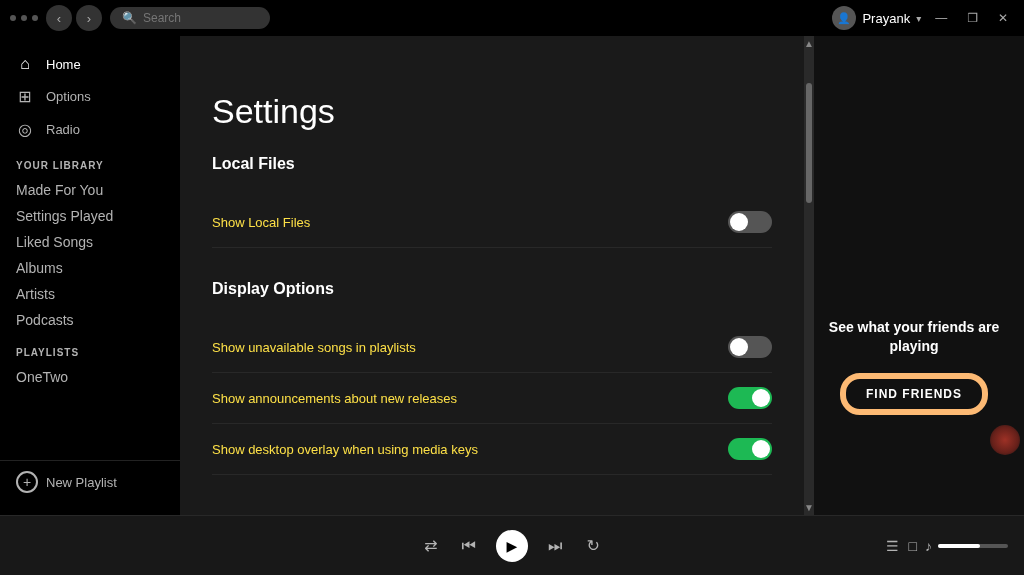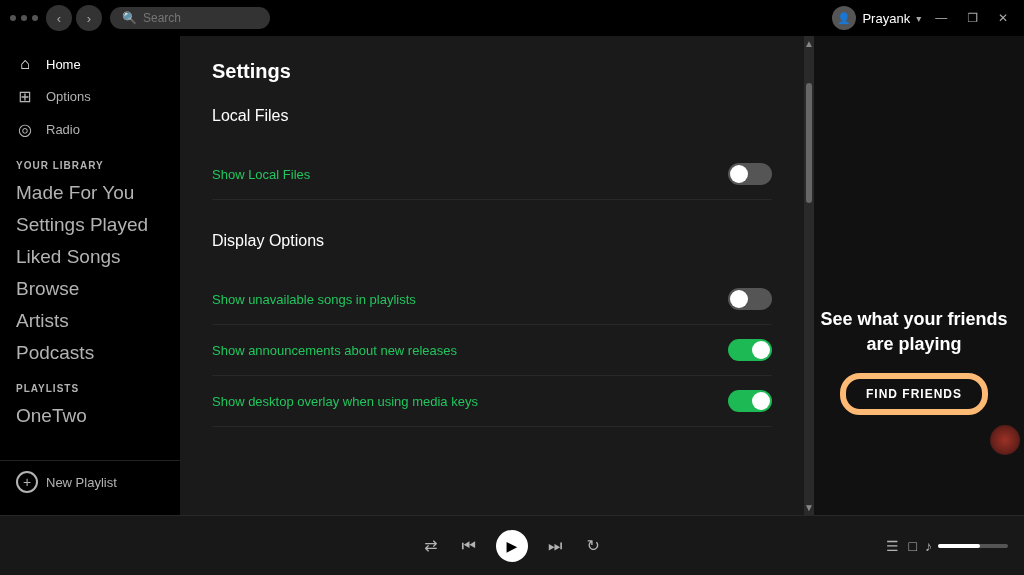--- a/index.html
+++ b/index.html
@@ -100,21 +100,21 @@
       color: #b3b3b3;
       text-transform: uppercase;
       letter-spacing: 1px;
       padding: 14px 16px 6px;
       font-weight: 700;
     }
     .sidebar-library-item {
       display: flex;
       align-items: flex-start;
       padding: 5px 16px;
-      font-size: 19px;
+      font-size: 14px;
       color: #b3b3b3;
       cursor: pointer;
     }
     .sidebar-bottom {
       margin-top: auto;
       padding: 10px 16px;
       border-top: 1px solid #222;
     }
     .new-playlist-btn {
       display: flex;
@@ -149,44 +149,45 @@
       overflow-y: auto;
       padding: 24px 32px;
       scrollbar-width: thin;
       scrollbar-color: #555 transparent;
     }
     .settings-container::-webkit-scrollbar { width: 8px; }
     .settings-container::-webkit-scrollbar-track { background: transparent; }
     .settings-container::-webkit-scrollbar-thumb { background: #555; border-radius: 4px; }
 
     .settings-title {
-      font-size: 20px;
-      font-weight: 700;
+      font-size: 34px;
+      font-weight: 400;
       margin-bottom: 24px;
       color: #fff;
+      margin-top: 32px;
     }
 
     .settings-section-title {
       font-size: 16px;
-      font-weight: 400;
+      font-weight: 700;
       color: #fff;
       margin-bottom: 16px;
       padding-bottom: 8px;
     }
 
     .settings-row {
       display: flex;
       align-items: center;
       justify-content: space-between;
       padding: 14px 0;
       border-bottom: 1px solid #282828;
     }
     .settings-row-label {
       font-size: 13px;
-      color: #22c55e;
+      color: #fde047;
     }
 
     
     .toggle {
       position: relative;
       width: 44px;
       height: 22px;
       flex-shrink: 0;
     }
     .toggle-slider {
@@ -224,21 +225,21 @@
     }
     .right-panel-content {
       margin-top: auto;
       display: flex;
       flex-direction: column;
       align-items: center;
       gap: 16px;
       margin-bottom: 80px;
     }
     .friends-text {
-      font-size: 18px;
+      font-size: 14px;
       font-weight: 700;
       color: #fff;
       text-align: center;
       line-height: 1.4;
     }
     .find-friends-btn {
       background: transparent;
       border: 6px solid #fdba74;
       color: #fff;
       border-radius: 20px;
@@ -374,21 +375,21 @@
     <div class="sidebar-library-item">
       <span>Made For You</span>
     </div>
     <div class="sidebar-library-item">
       <span>Settings Played</span>
     </div>
     <div class="sidebar-library-item">
       <span>Liked Songs</span>
     </div>
     <div class="sidebar-library-item">
-      <span>Browse</span>
+      <span>Albums</span>
     </div>
     <div class="sidebar-library-item">
       <span>Artists</span>
     </div>
     <div class="sidebar-library-item">
       <span>Podcasts</span>
     </div>
 
     <div class="sidebar-section-title">PLAYLISTS</div>
     <div class="sidebar-library-item">

